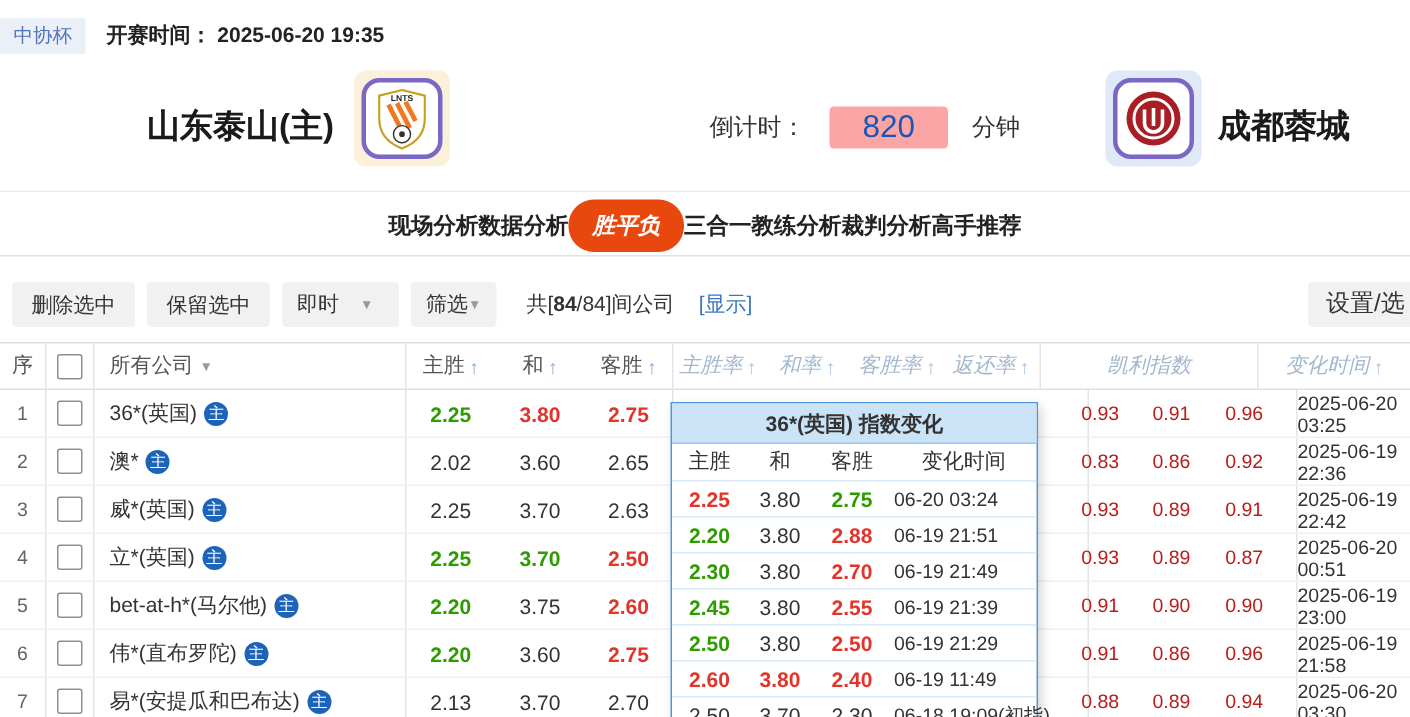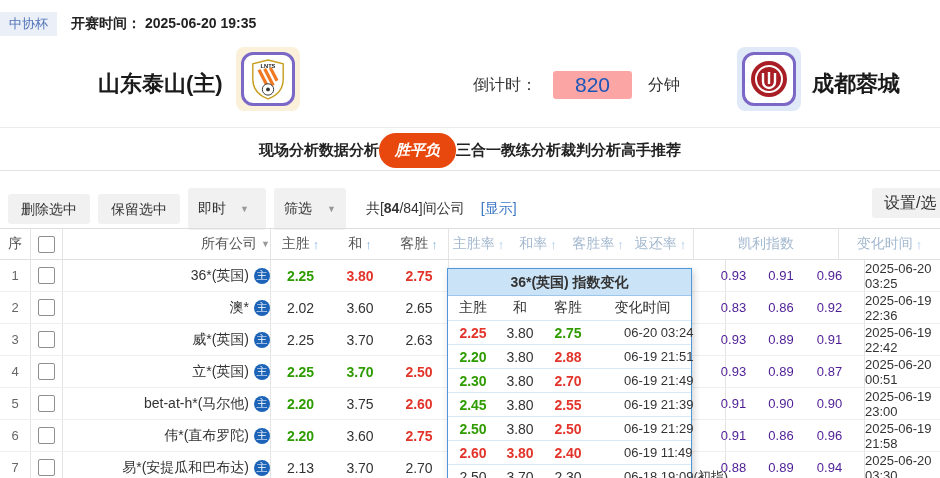--- a/index.html
+++ b/index.html
@@ -23,54 +23,54 @@
   .countdown{position:absolute;left:473px;top:26px;display:flex;align-items:center;gap:16px;font-size:16px;color:#333;}
   .countdown-value{background:#fca5a5;border-radius:3px;padding:2px 22px;font-size:21px;font-weight:normal;color:var(--countdown_blue);}
   .hline{position:absolute;left:0;width:100%;border-top:1px solid #ececec;}
   
   .tabs{position:absolute;top:131px;left:0;width:100%;height:39px;display:flex;justify-content:center;align-items:center;font-size:15px;font-weight:bold;color:#222;}
   .tab{cursor:pointer;white-space:nowrap;}
   .tab.active{background:var(--accent_orange);color:#fff;border-radius:17px;padding:8px 16px;font-style:italic;}
   
   .toolbar{position:absolute;top:188px;left:8px;display:flex;align-items:center;gap:8px;font-size:14px;}
   .tbtn{background:#f1f1f1;border-radius:3px;height:30px;line-height:30px;padding:0 13px;color:#333;cursor:pointer;white-space:nowrap;}
-  .tselect{background:#f1f1f1;border-radius:3px;height:42px;display:flex;align-items:center;padding:0 10px;gap:14px;cursor:pointer;}
+  .tselect{background:#f1f1f1;border-radius:3px;height:30px;display:flex;align-items:center;padding:0 10px;gap:14px;cursor:pointer;}
   .tselect .arr{color:#999;font-size:9px;}
   .count{margin-left:12px;color:#333;}
   .show-link{color:var(--link_blue);margin-left:8px;cursor:pointer;}
   .settings-btn{position:absolute;top:188px;left:872px;width:96px;background:#f1f1f1;border-radius:3px;height:30px;line-height:30px;padding:0 12px;box-sizing:border-box;cursor:pointer;white-space:nowrap;}
   
   .table{position:absolute;top:228px;left:0;width:940px;border-top:1px solid #ddd;font-size:14px;}
   .tr{display:grid;grid-template-columns:30px 32px 208px 60px 60px 58px 60px 60px 60px 65px 48px 48px 49px 1fr;align-items:stretch;height:31px;border-bottom:1px solid #efefef;}
   .tr.head{height:30px;border-bottom:1px solid #e0e0e0;color:#555;}
   .td{display:flex;align-items:center;justify-content:center;height:100%;box-sizing:border-box;}
-  .td.left{justify-content:flex-end;padding-left:10px;}
+  .td.left{justify-content:flex-start;padding-left:10px;}
   .bl{border-left:1px solid #e4e4e4;}
   .c-no{color:#666;font-size:13px;}
   .company{gap:5px;color:#333;}
   .zhu{width:16px;height:16px;border-radius:50%;background:var(--badge_blue_bg);color:#fff;font-size:11px;display:inline-flex;align-items:center;justify-content:center;flex:none;}
   .checkbox{width:15px;height:15px;border:1px solid #8f8f8f;border-radius:2px;background:#fff;display:inline-block;cursor:pointer;}
   .sort-arrow{color:#86b3e2;font-weight:bold;margin-left:3px;font-size:13px;}
   .filter-arr{color:#999;font-size:9px;margin-left:4px;}
-  .head .lite{color:#a3b8cf;}
+  .head .lite{color:#a3b8cf;font-style:italic;}
   .head .lite .sort-arrow{color:#a9c8e8;}
   .kelly-head{grid-column:11 / span 3;}
   .odds{font-weight:bold;}
   .c-red{color:var(--odds_up_red);font-weight:bold;}
   .c-green{color:var(--odds_down_green);font-weight:bold;}
   .c-black{color:#333;font-weight:normal;}
-  .kv{font-size:13px;color:#4c1d95;margin-left:32px;}
+  .kv{font-size:13px;color:#b91c1c;margin-left:32px;}
   .time{font-size:13px;color:#333;margin-left:26px;}
   
   .popup{position:absolute;left:447px;top:268px;width:245px;background:#fff;border:1px solid var(--popup_border);box-shadow:2px 3px 7px rgba(0,0,0,.18);z-index:5;font-size:14px;box-sizing:border-box;}
   .popup-title{background:#cbe3f6;text-align:center;font-weight:bold;height:26px;line-height:26px;color:#333;border-bottom:1px solid #9cc6ea;}
   .popup-head,.popup-row{display:grid;grid-template-columns:50px 44px 52px 1fr;height:23px;align-items:center;border-bottom:1px solid #d9e9f7;}
   .popup-head{height:24px;color:#333;}
   .pc{text-align:center;}
-  .pt{text-align:left;padding-left:2px;font-size:13px;color:#333;white-space:nowrap;margin-left:28px;}
+  .pt{text-align:left;padding-left:2px;font-size:13px;color:#333;white-space:nowrap;}
 </style>
 </head>
 <body>
 
 <div class="info-bar">
   <span class="league-badge">中协杯</span>
   <span class="kickoff">开赛时间： 2025-06-20 19:35</span>
 </div>
 
 <div class="team-header">
@@ -122,21 +122,21 @@
 
 <div class="hline" style="top:170px;border-color:#e3e3e3"></div>
 
 <div class="toolbar">
   <div class="tbtn">删除选中</div>
   <div class="tbtn">保留选中</div>
   <div class="tselect" style="width:58px">
     <span>即时</span>
     <span class="arr">▼</span>
   </div>
-  <div class="tselect" style="gap:15px">
+  <div class="tselect" style="gap:0">
     <span>筛选</span>
     <span class="arr">▼</span>
   </div>
   <span class="count"><span>共[</span><b>84</b><span>/84]间公司</span></span>
   <span class="show-link">[显示]</span>
 </div>
 <div class="settings-btn">设置/选</div>
 
 <div class="table">
   <div class="tr head">

